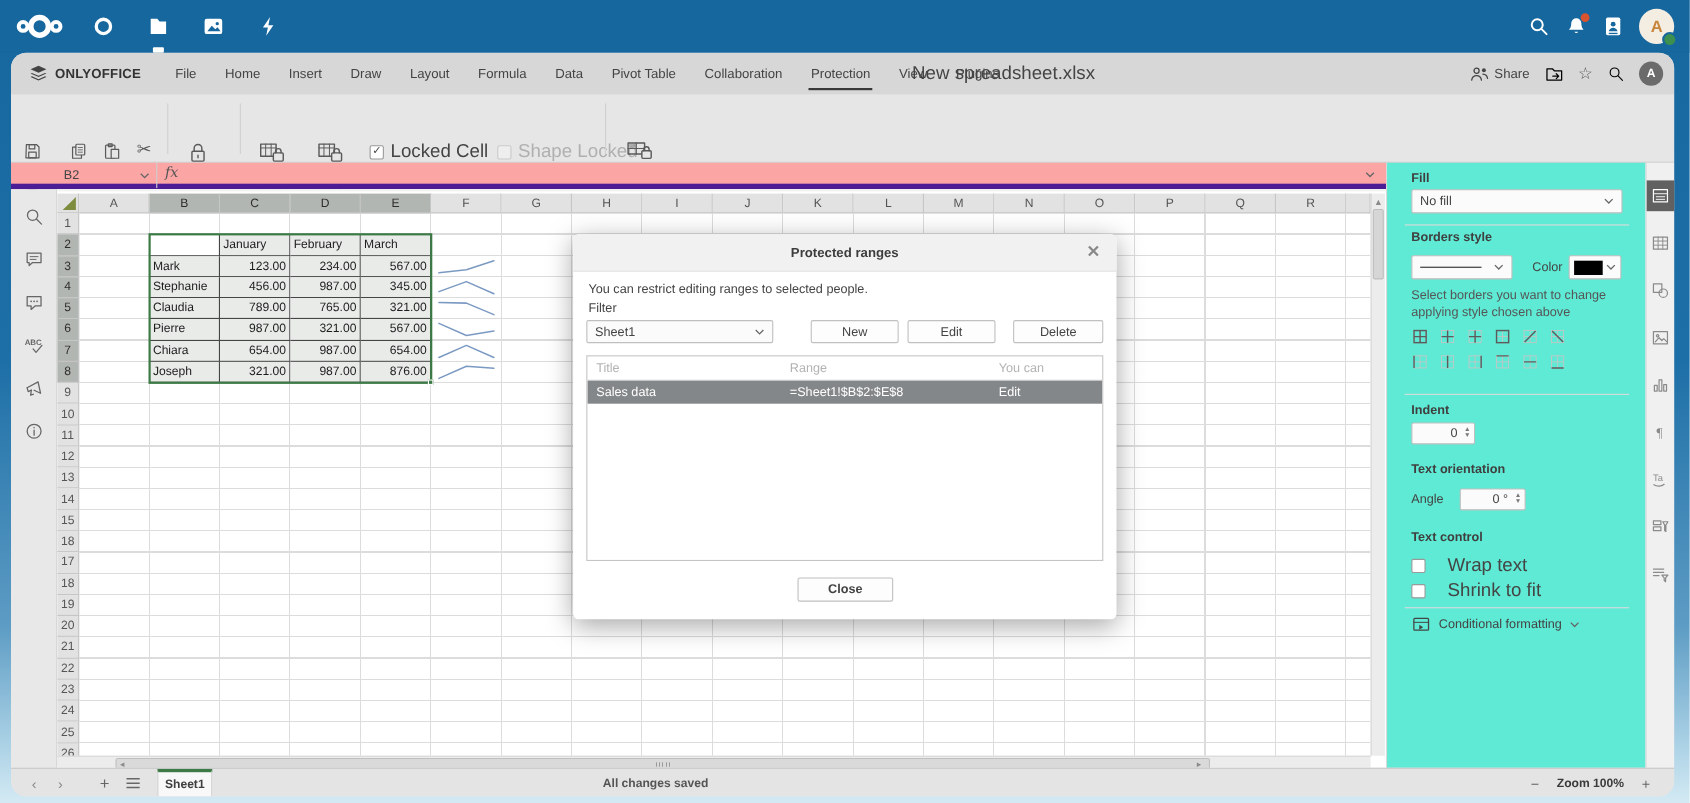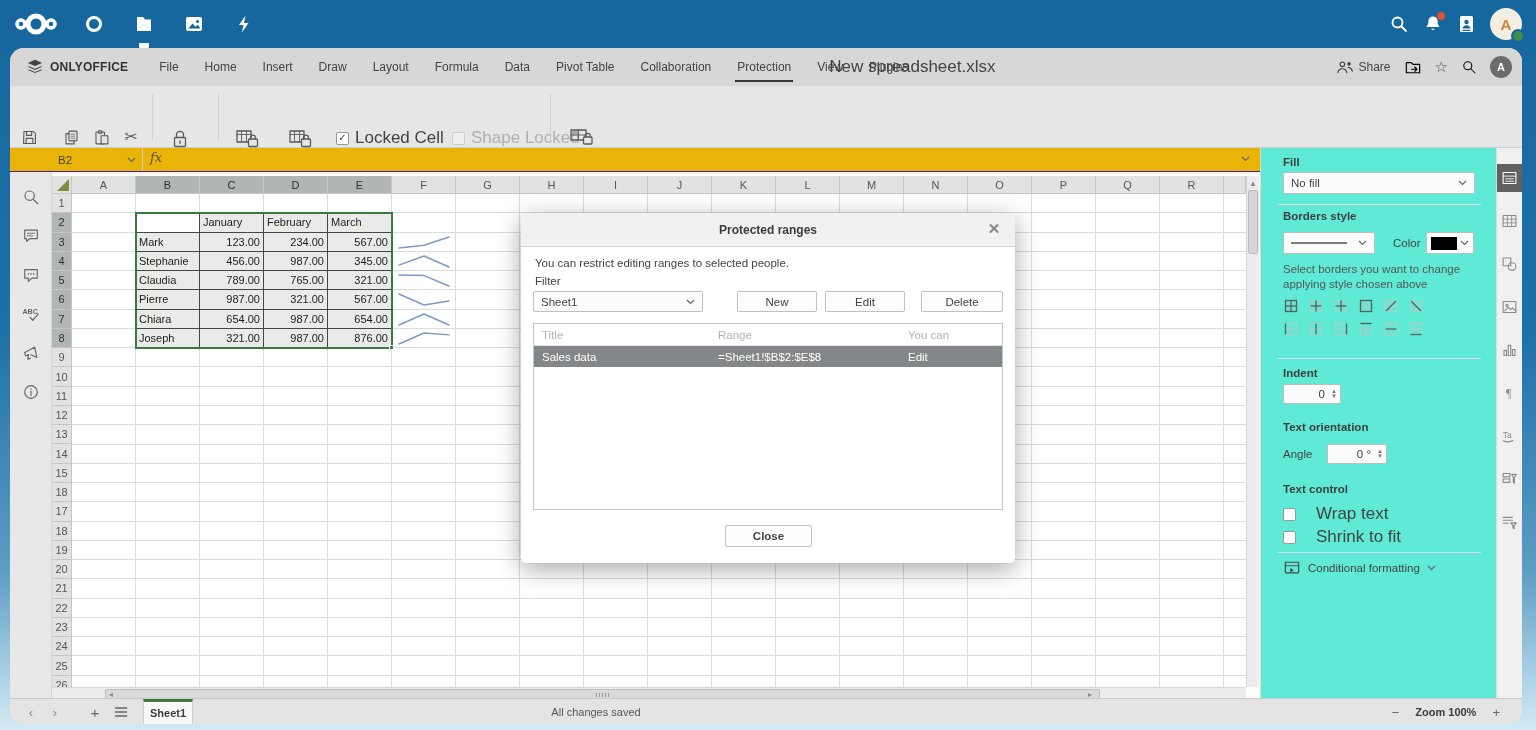--- a/index.html
+++ b/index.html
@@ -32,21 +32,21 @@
   .tbtn{position:absolute;display:flex;align-items:center;justify-content:center;color:#5a5a5a}
   .tlabel{position:absolute;font-size:11px;color:#444;text-align:center;line-height:11px}
   .tsep{position:absolute;top:8px;height:46px;width:1px;background:#d0d0d0}
   .tcb{position:absolute;display:flex;align-items:center;gap:6px}
   .cbx{width:13px;height:13px;border:1px solid #999;border-radius:2px;background:#fff;font-size:10px;color:#444;display:flex;align-items:center;justify-content:center;line-height:10px}
   .cbx.dis{border-color:#cacaca;background:#eee}
   .cbl{font-size:17px;color:#444}
   .cbl.dis{color:#b0b0b0}
   .uglyph{font-size:16px;line-height:16px}
   
-  .fbar{position:absolute;left:0;top:100px;width:1250px;height:24px;background:#eab308;border-bottom:1px solid #4c1d95;font-size:11.5px;color:#444}
+  .fbar{position:absolute;left:0;top:100px;width:1250px;height:24px;background:#fca5a5;border-bottom:5px solid #4c1d95;font-size:11.5px;color:#444}
   .namebox{position:absolute;left:42px;top:0;width:91px;height:23px;display:flex;align-items:center;padding:0 6px;justify-content:space-between;border-right:1px solid #cfcfcf}
   .fx{position:absolute;left:140px;top:2px;font-family:"DejaVu Serif",serif;font-style:italic;font-size:13px;color:#555}
   .fbar-exp{position:absolute;right:10px;top:8px}
   
   .lstrip{position:absolute;left:0;top:124px;width:42px;height:526px;background:#e8e8e8;border-right:1px solid #d6d6d6;display:flex;flex-direction:column;align-items:center;padding-top:16px;gap:21px;color:#666}
   
   .grid{position:absolute;left:42px;top:124px;width:1208px;height:526px;background:#fff;overflow:hidden;border-top:2px solid #f2f2f2}
   .corner{position:absolute;left:0;top:2px;width:20px;height:18px;background:#e2e2e2;border-right:1px solid #c6c6c6;border-bottom:1px solid #c6c6c6}
   .corner .tri{position:absolute;right:2px;bottom:2px;width:0;height:0;border-left:12px solid transparent;border-bottom:12px solid #7e8c3f}
   #col-headers{position:absolute;left:20px;top:2px;height:18px;display:flex}
@@ -91,21 +91,21 @@
   .pcb{position:absolute;display:flex;align-items:center;gap:20px}
   .condf{position:absolute;left:22px;top:412px;display:flex;align-items:center;gap:7px;font-size:11.5px;color:#444}
   
   .rtabs{position:absolute;left:1486px;top:100px;width:26px;height:550px;background:#f0f0f0;border-left:1px solid #dadada;display:flex;flex-direction:column;align-items:center;padding-top:16px;gap:15px;color:#8a8a8a}
   .rtab{width:26px;height:28px;display:flex;align-items:center;justify-content:center}
   .rtab.on{background:#616161;color:#fff}
   
   .sbar{position:absolute;left:0;top:650px;width:1512px;height:26px;background:#e4e4e4;border-top:1px solid #c9c9c9;font-size:11px;color:#555}
   .snav{position:absolute;top:0;height:26px;display:flex;align-items:center;justify-content:center;color:#8a8a8a;font-size:13px}
   .sheet-tab{position:absolute;left:133px;top:0;width:50px;height:25px;background:#f8f8f8;border-top:3px solid #3d7a45;border-left:1px solid #cfcfcf;border-right:1px solid #cfcfcf;display:flex;align-items:center;justify-content:center;font-weight:bold;font-size:11px;color:#3f3f3f}
-  .saved{position:absolute;left:586px;top:0;height:26px;transform:translateX(-50%);display:flex;align-items:center;font-weight:normal;color:#555}
+  .saved{position:absolute;left:586px;top:0;height:26px;transform:translateX(-50%);display:flex;align-items:center;font-weight:bold;color:#555}
   #stats{position:absolute;right:160px;top:0;height:26px;display:flex;align-items:center;gap:15px;color:#555}
   .zoomer{position:absolute;right:22px;top:0;height:26px;display:flex;align-items:center;gap:16px}
   .zoomer .zlbl{font-weight:bold;color:#3b3b3b}
   .zbtn{font-size:13px;color:#666}
   
   .dialog{position:absolute;left:521px;top:213px;width:494px;height:350px;background:#fff;border-radius:5px;box-shadow:0 6px 24px rgba(0,0,0,.35);z-index:40;font-size:11.5px;color:#444}
   .dlg-head{position:absolute;left:0;top:0;width:100%;height:34px;background:#f1f1f1;border-bottom:1px solid #d8d8d8;border-radius:5px 5px 0 0;display:flex;align-items:center;justify-content:center;font-weight:bold;font-size:12px;color:#3d3d3d}
   .dlg-x{position:absolute;right:12px;top:7px;font-size:15px;color:#888;width:18px;height:18px;display:flex;align-items:center;justify-content:center}
   .dlg-desc{position:absolute;left:14px;top:44px}
   .dlg-filter{position:absolute;left:14px;top:62px;font-weight:normal}

